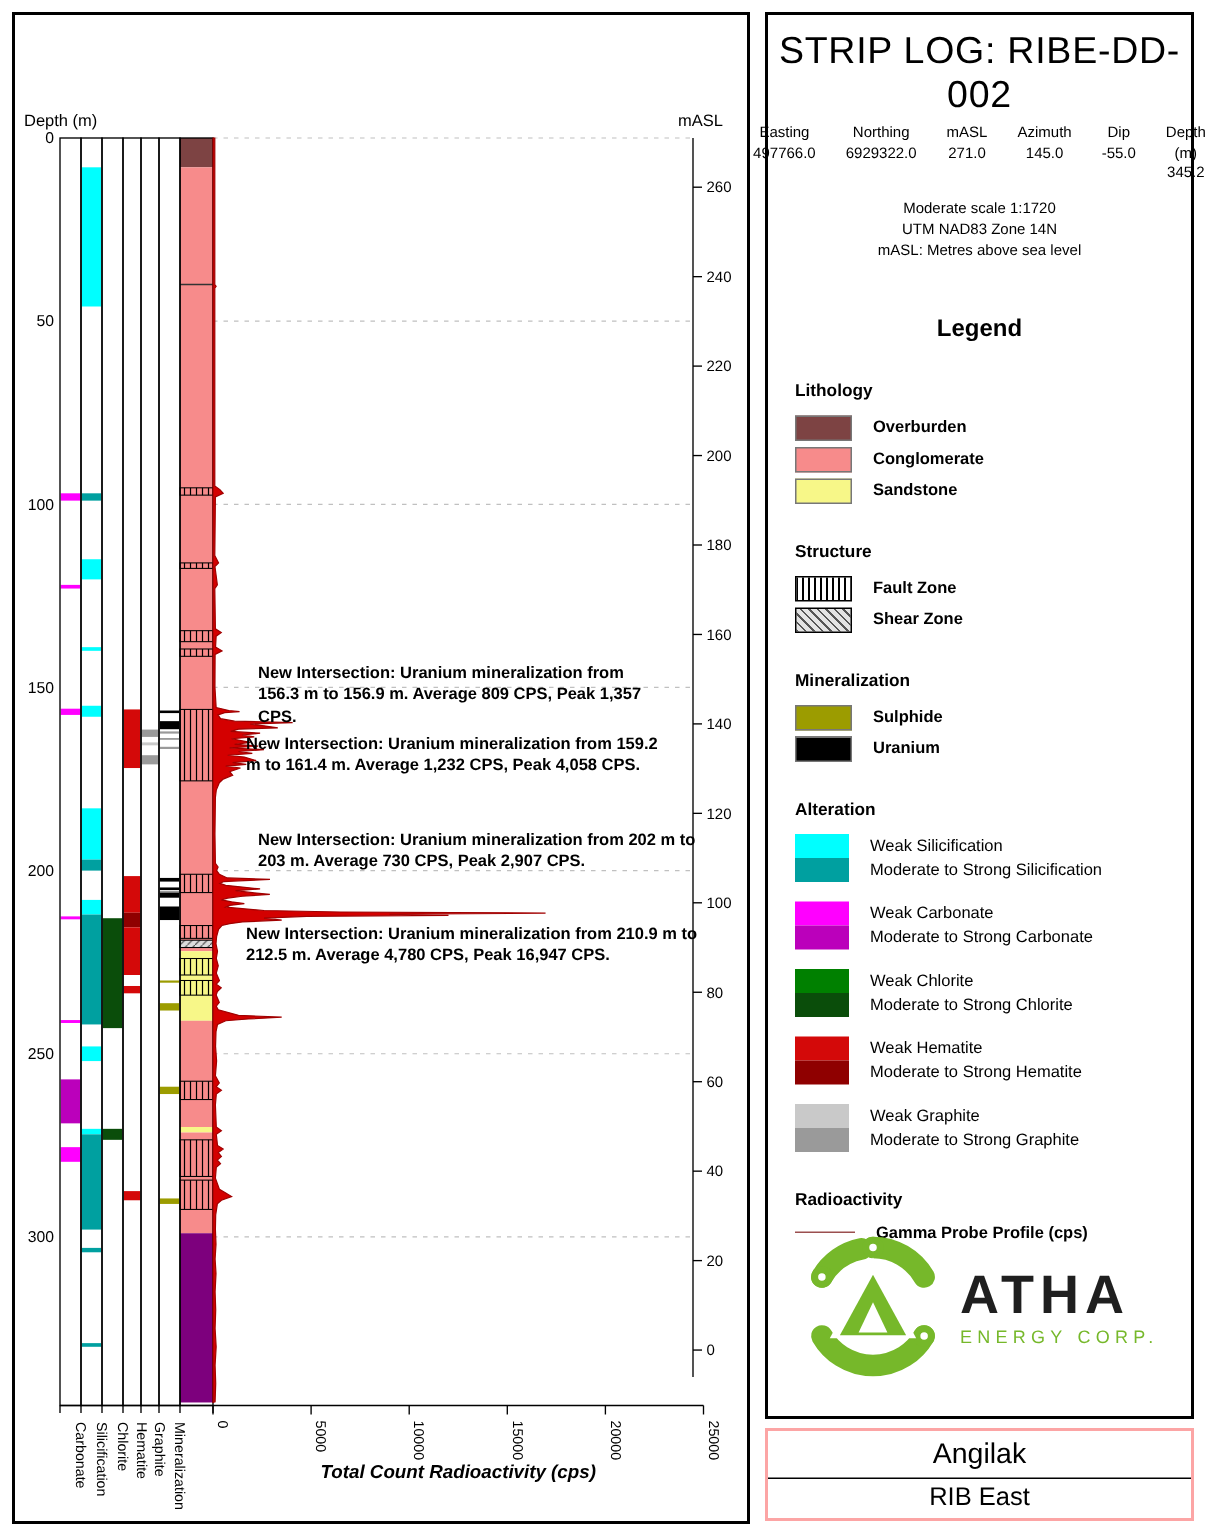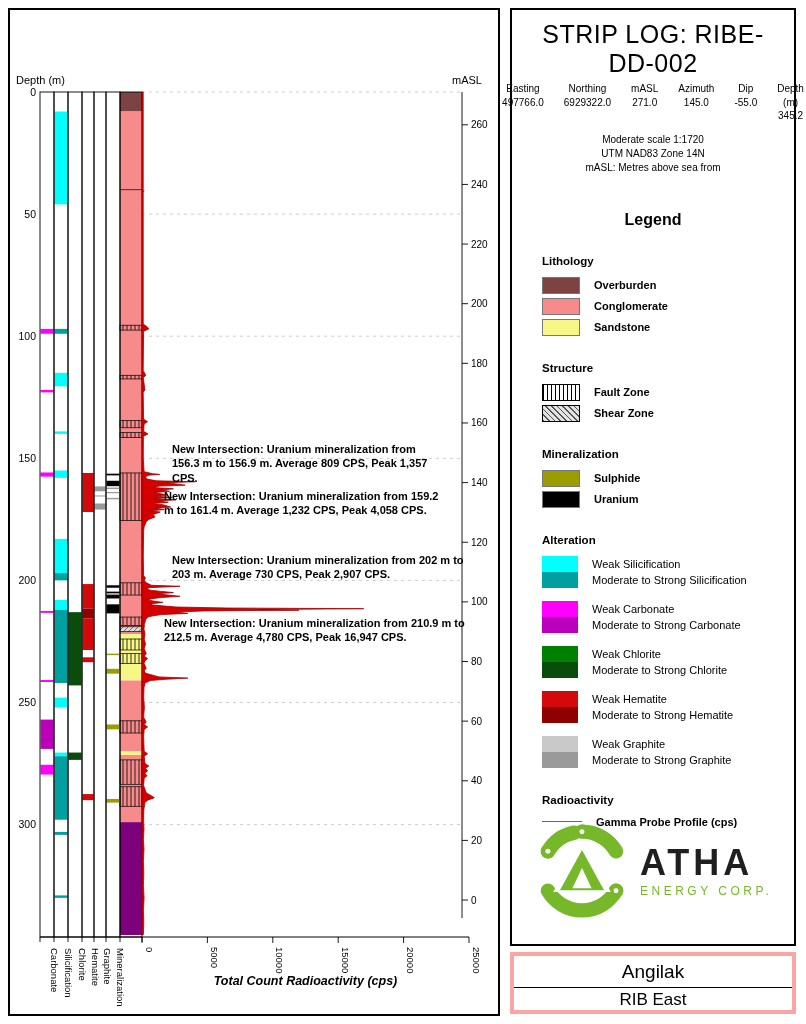--- a/index.html
+++ b/index.html
@@ -1,41 +1,41 @@
 <!DOCTYPE html>
 <html><head>
 <meta charset="utf-8">
 <style>
   html,body{margin:0;padding:0;background:#fff;font-family:"Liberation Sans",sans-serif;}
   #page{position:relative;width:806px;height:1024px;background:#fff;overflow:hidden;}
   #left-box{position:absolute;left:8px;top:8px;width:488px;height:1004px;border:2px solid #000;background:#fff;}
   #strip-svg{position:absolute;left:0;top:0;}
   .annotation{position:absolute;font-size:11px;font-weight:bold;color:#000;line-height:1.3;}
-  #right-panel{position:absolute;left:510px;top:8px;width:286px;height:938px;border:2px solid #000;background:#fff;box-sizing:border-box;padding:6px 16px;}
+  #right-panel{position:absolute;left:510px;top:8px;width:286px;height:938px;border:2px solid #000;background:#fff;box-sizing:border-box;padding:6px 4px;}
   #rp-title{text-align:center;font-size:25px;letter-spacing:.5px;margin-top:4px;}
   #header-fields{display:flex;justify-content:center;gap:20px;margin-top:4px;}
   .hf{text-align:center;font-size:10px;line-height:1.35;}
   .notes{text-align:center;font-size:10px;line-height:1.4;margin-top:10px;}
   #legend-title{text-align:center;font-weight:bold;font-size:16px;margin-top:36px;}
   .lg-section{margin-top:26px;margin-left:14px;}
   .lg-head{font-weight:bold;font-size:11.5px;margin-bottom:10px;}
   .lg-item{display:flex;align-items:center;margin-bottom:4px;}
   .lg-sw{width:36px;height:15px;margin-right:14px;flex:0 0 auto;border:0.5px solid #777;}
   .lg-sw.pat{border:1px solid #000;}
   .lg-lbl{font-size:11px;font-weight:bold;}
   .lg-dual{display:flex;align-items:center;margin-bottom:13px;}
   .lg-dsw{width:36px;height:32px;margin-right:14px;flex:0 0 auto;display:flex;flex-direction:column;}
   .lg-dsw div{flex:1;}
   .lg-dlbl{font-size:11px;line-height:16px;}
   .lg-line{width:40px;height:0;border-top:1.5px solid #9b4f4f;margin-right:14px;}
   #logo-wrap{position:absolute;left:22px;bottom:18px;width:240px;height:110px;display:flex;align-items:center;}
   #logo-text{margin-left:10px;}
   #logo-brand{font-size:36px;font-weight:bold;letter-spacing:4px;color:#1f1f1f;line-height:1;}
   #logo-sub{font-size:12px;letter-spacing:3.5px;color:#76b82a;margin-top:3px;}
-  #footer-box{position:absolute;left:510px;top:952px;width:286px;height:62px;border:4px solid #fca5a5;box-sizing:border-box;background:#fff;}
+  #footer-box{position:absolute;left:510px;top:952px;width:286px;height:62px;border:2px solid #fca5a5;box-sizing:border-box;background:#fff;}
   #footer-project{text-align:center;font-size:19px;padding-top:5px;}
   #footer-divider{border-top:1px solid #000;margin:4px 0 2px 0;}
   #footer-area{text-align:center;font-size:17px;}
 </style>
 </head>
 <body>
 
 <div id="page">
 
   <div id="left-box">
@@ -231,21 +231,21 @@
           <div>-55.0</div>
         </div>
         <div class="hf">
           <div>Depth (m)</div>
           <div>345.2</div>
         </div>
       </div>
     <div class="notes">
       <div>Moderate scale 1:1720</div>
       <div>UTM NAD83 Zone 14N</div>
-      <div>mASL: Metres above sea from</div>
+      <div>mASL: Metres above sea level</div>
     </div>
     <div id="legend-title">Legend</div>
     <div id="legend-sections">
         <div class="lg-section">
           <div class="lg-head">Lithology</div>
           <div class="lg-item">
             <div class="lg-sw" style="background: rgb(125, 67, 67);"></div>
             <div class="lg-lbl">Overburden</div>
           </div>
           <div class="lg-item">

